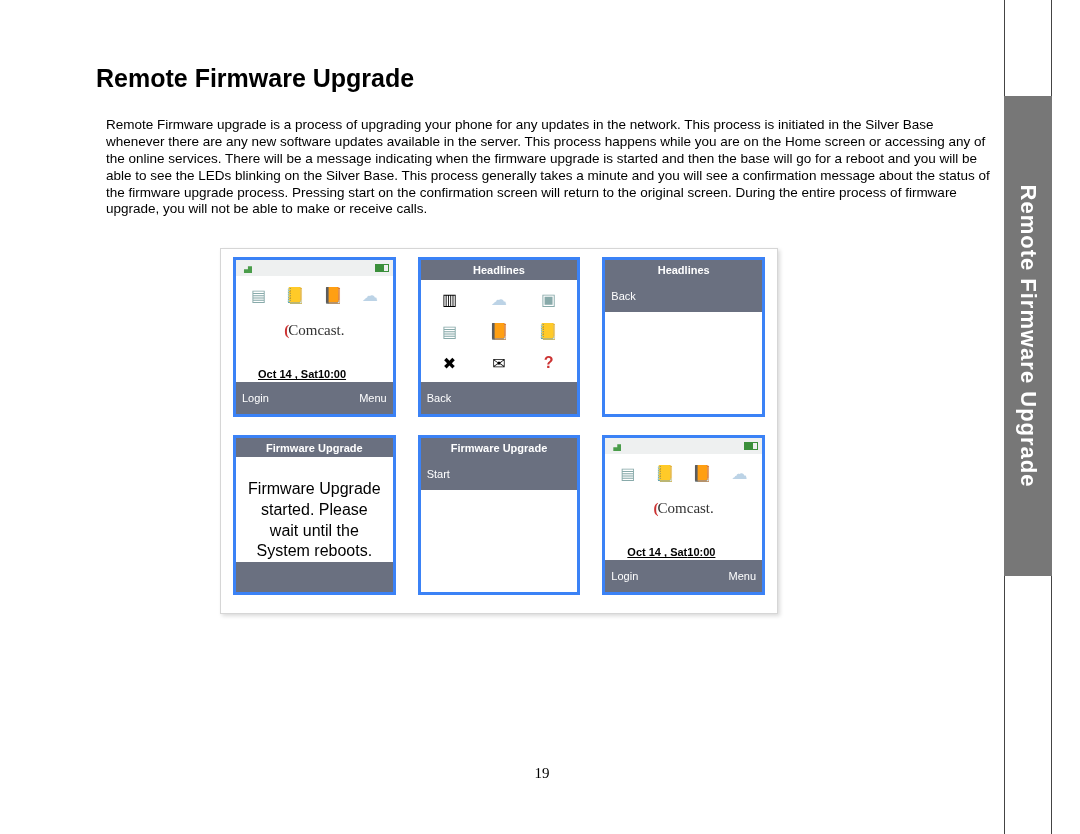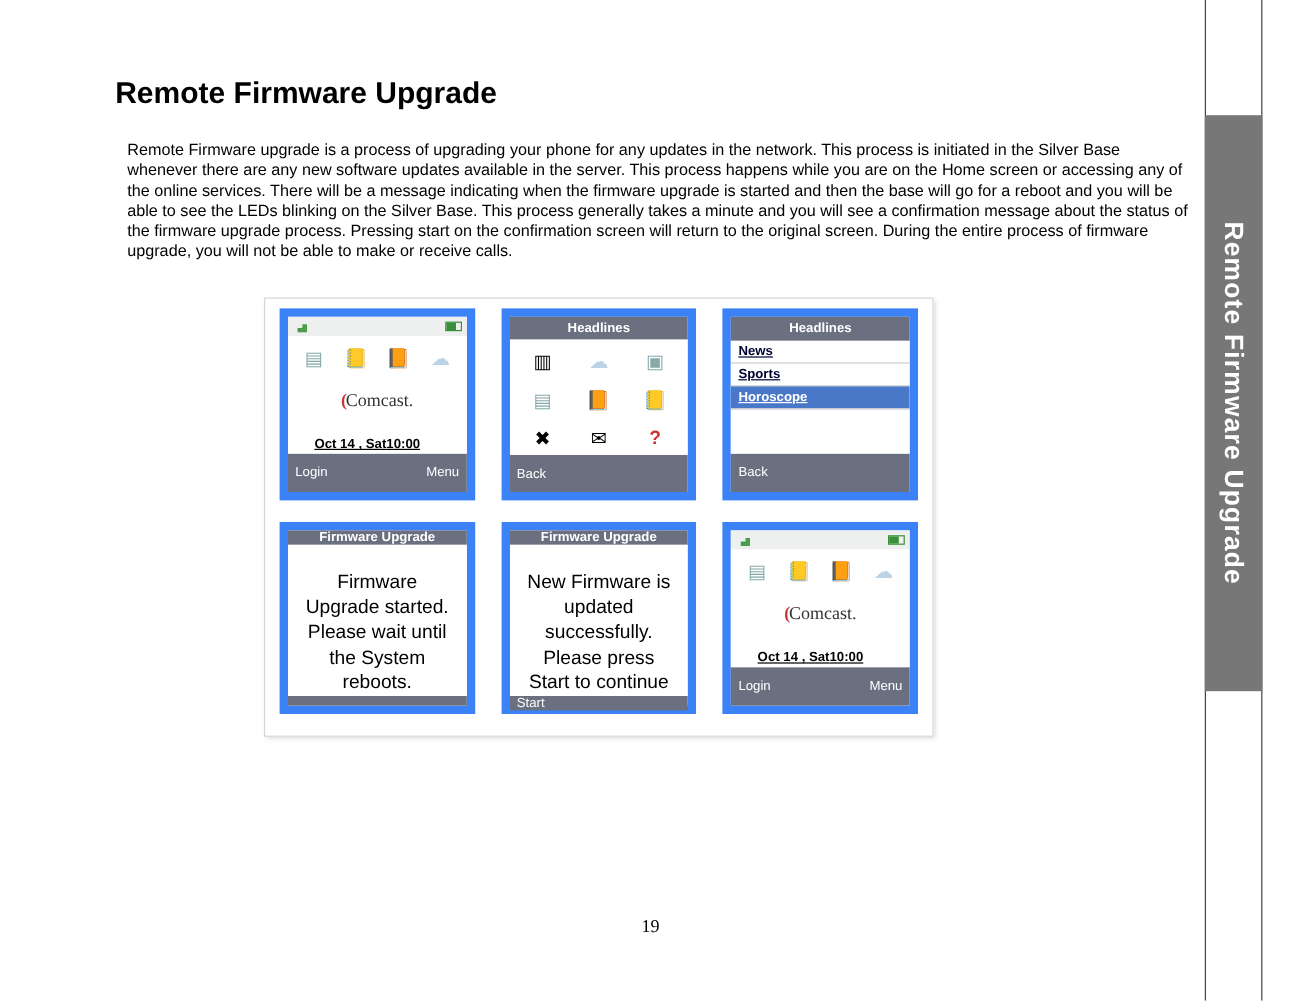--- a/index.html
+++ b/index.html
@@ -70,21 +70,21 @@
     padding: 4px;
   }
   .screens-row {
     display: flex;
     gap: 22px;
     padding: 4px 8px 14px 8px;
   }
   .screen {
     width: 164px;
     height: 160px;
-    border: 7px solid #3b82f6;
+    border: 3px solid #3b82f6;
     background: #fff;
     display: flex;
     flex-direction: column;
     font-size: 11px;
   }
   .titlebar {
     background: #6a7080;
     color: #fff;
     height: 20px;
     display: flex;
@@ -231,25 +231,20 @@
           </div>
         </div>
         <div class="softkeys">
           <span>Back</span>
           <span></span>
         </div>
       </div>
 
       <div class="screen">
         <div class="titlebar">Headlines</div>
-        <div class="body-area" style="padding-top:0;">
-          <div class="list-item">News</div>
-          <div class="list-item">Sports</div>
-          <div class="list-item sel">Horoscope</div>
-        </div>
         <div class="softkeys">
           <span>Back</span>
           <span></span>
         </div>
       </div>
     </div>
 
     <div class="screens-row">
 
       <div class="screen">
@@ -258,23 +253,20 @@
           <div class="msg">Firmware Upgrade started. Please wait until the System reboots.</div>
         </div>
         <div class="softkeys">
           <span></span>
             <span></span>
         </div>
       </div>
 
       <div class="screen">
         <div class="titlebar">Firmware Upgrade</div>
-        <div class="body-area">
-          <div class="msg">New Firmware is updated successfully. Please press Start to continue</div>
-        </div>
         <div class="softkeys">
           <span>Start</span>
           <span></span>
         </div>
       </div>
 
       <div class="screen">
         <div class="status">
           <div class="sig"></div>
           <div class="batt"></div>

